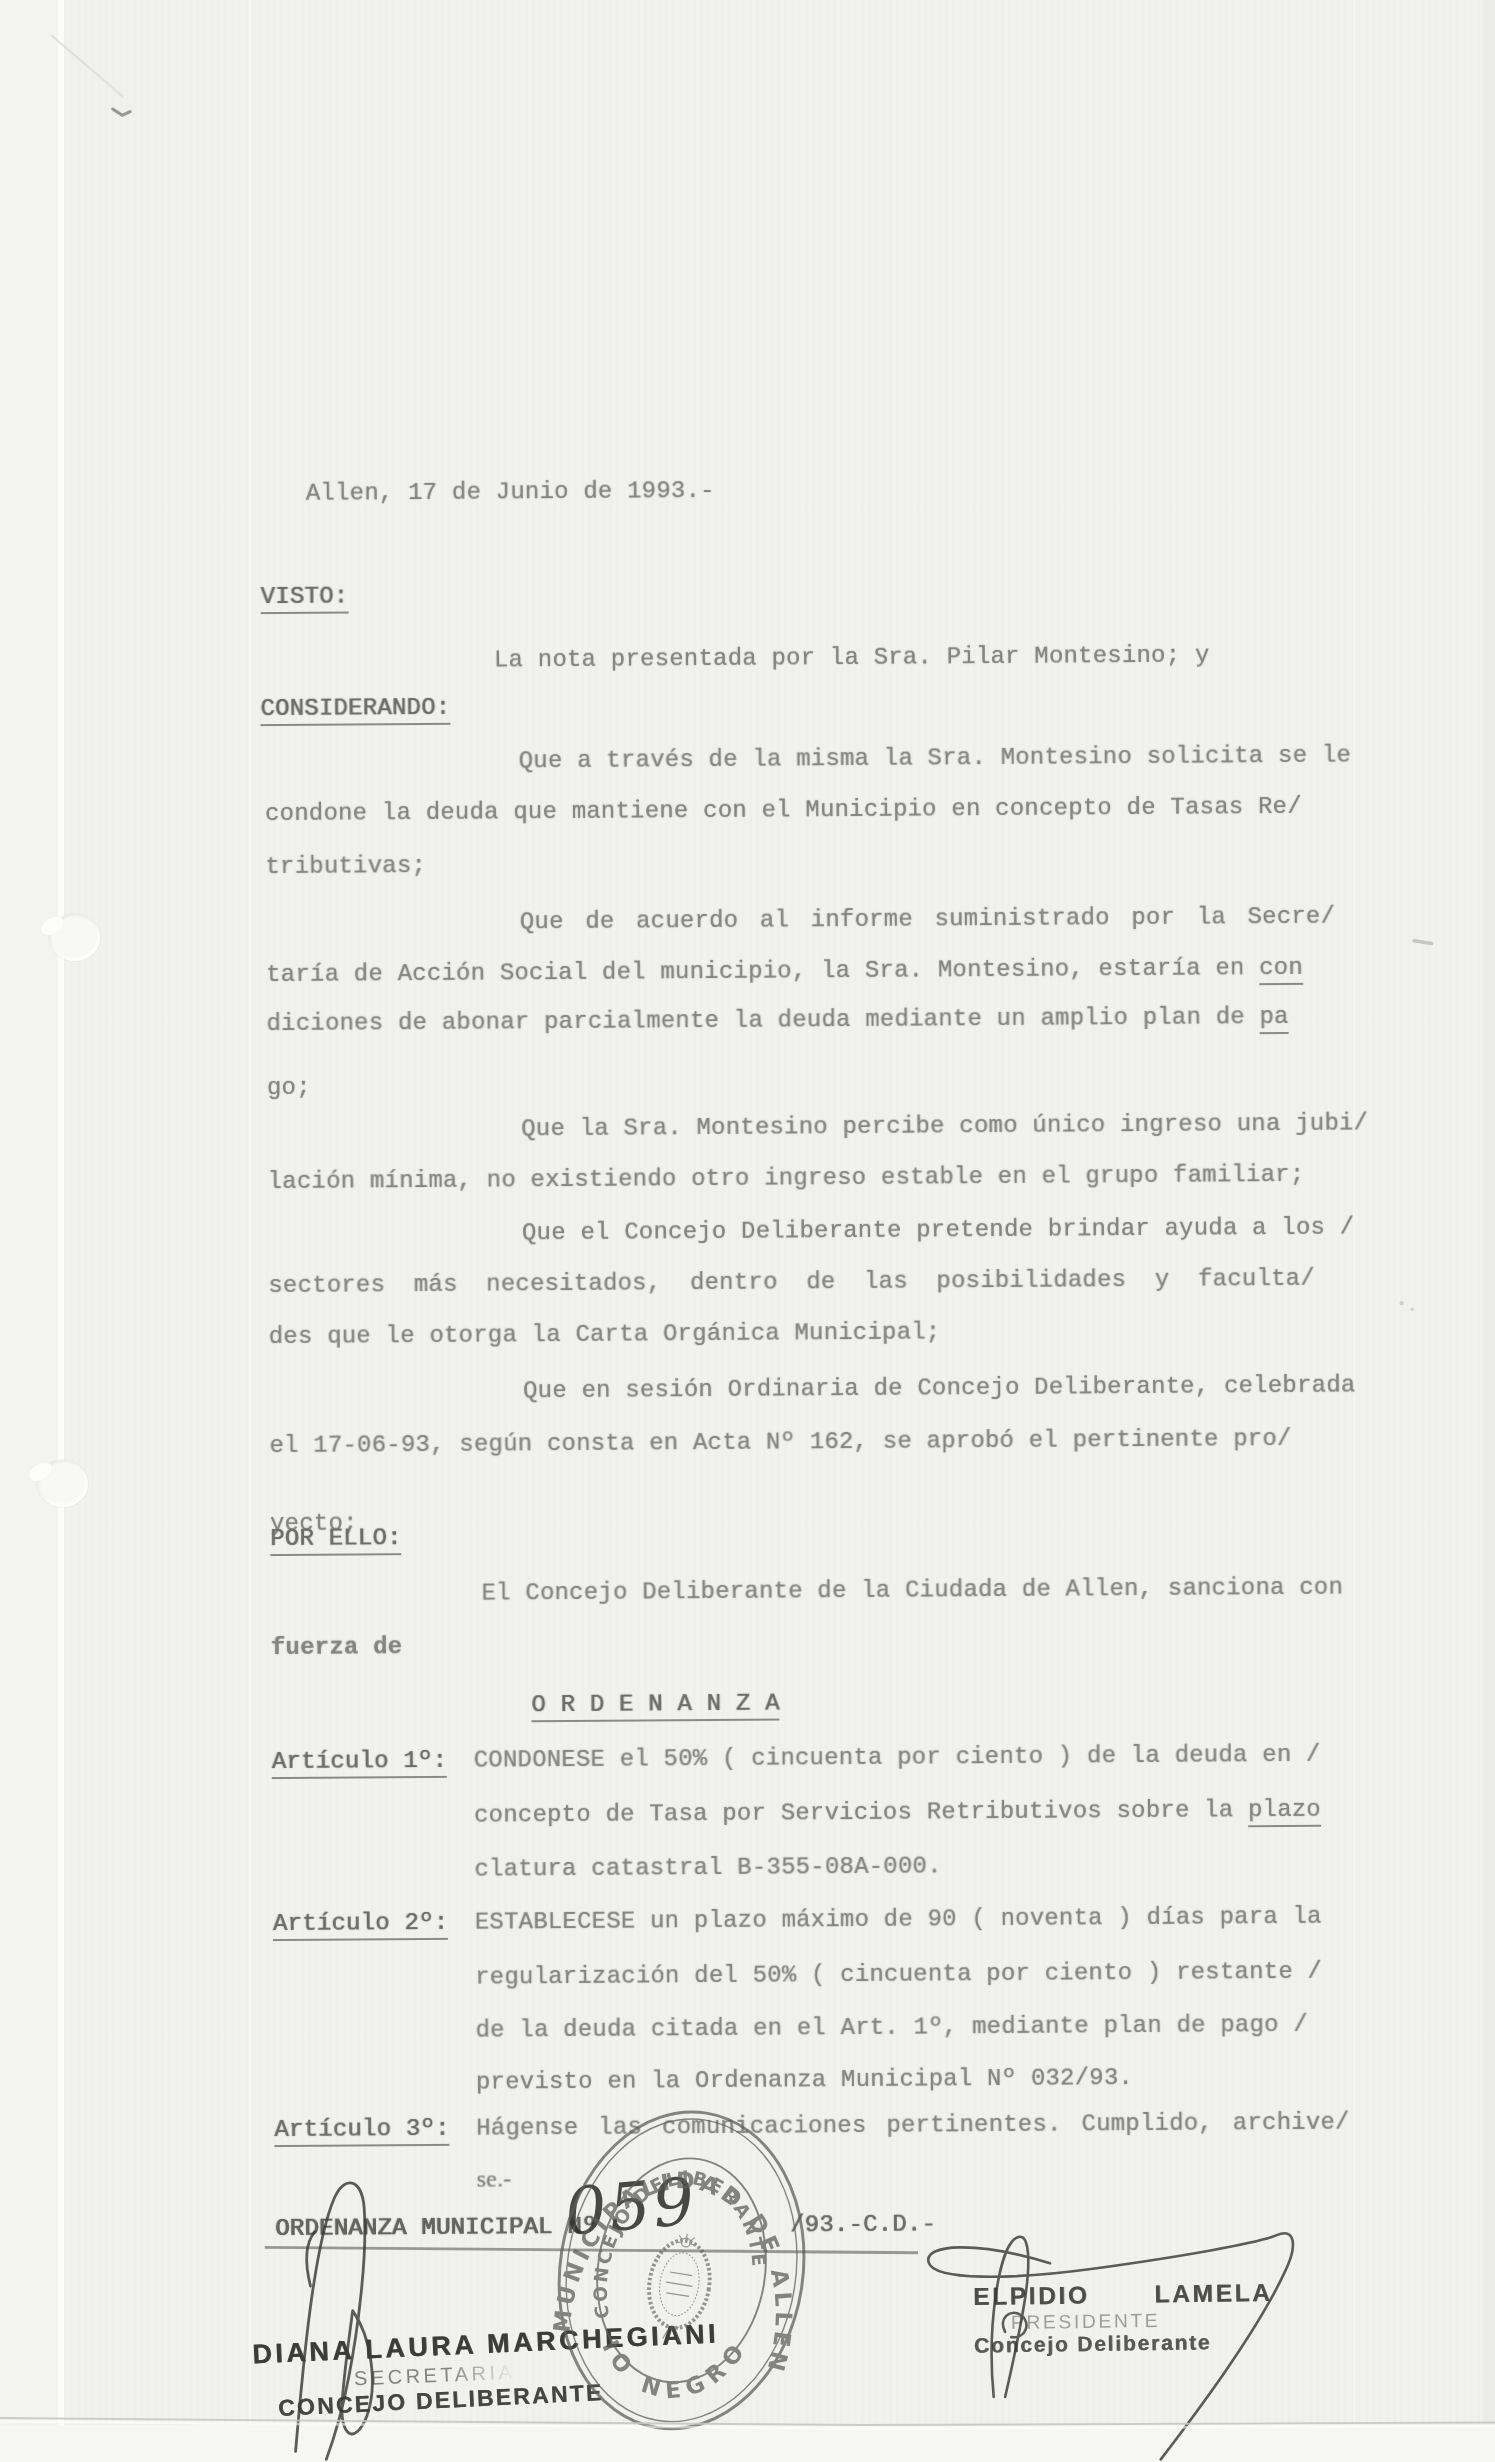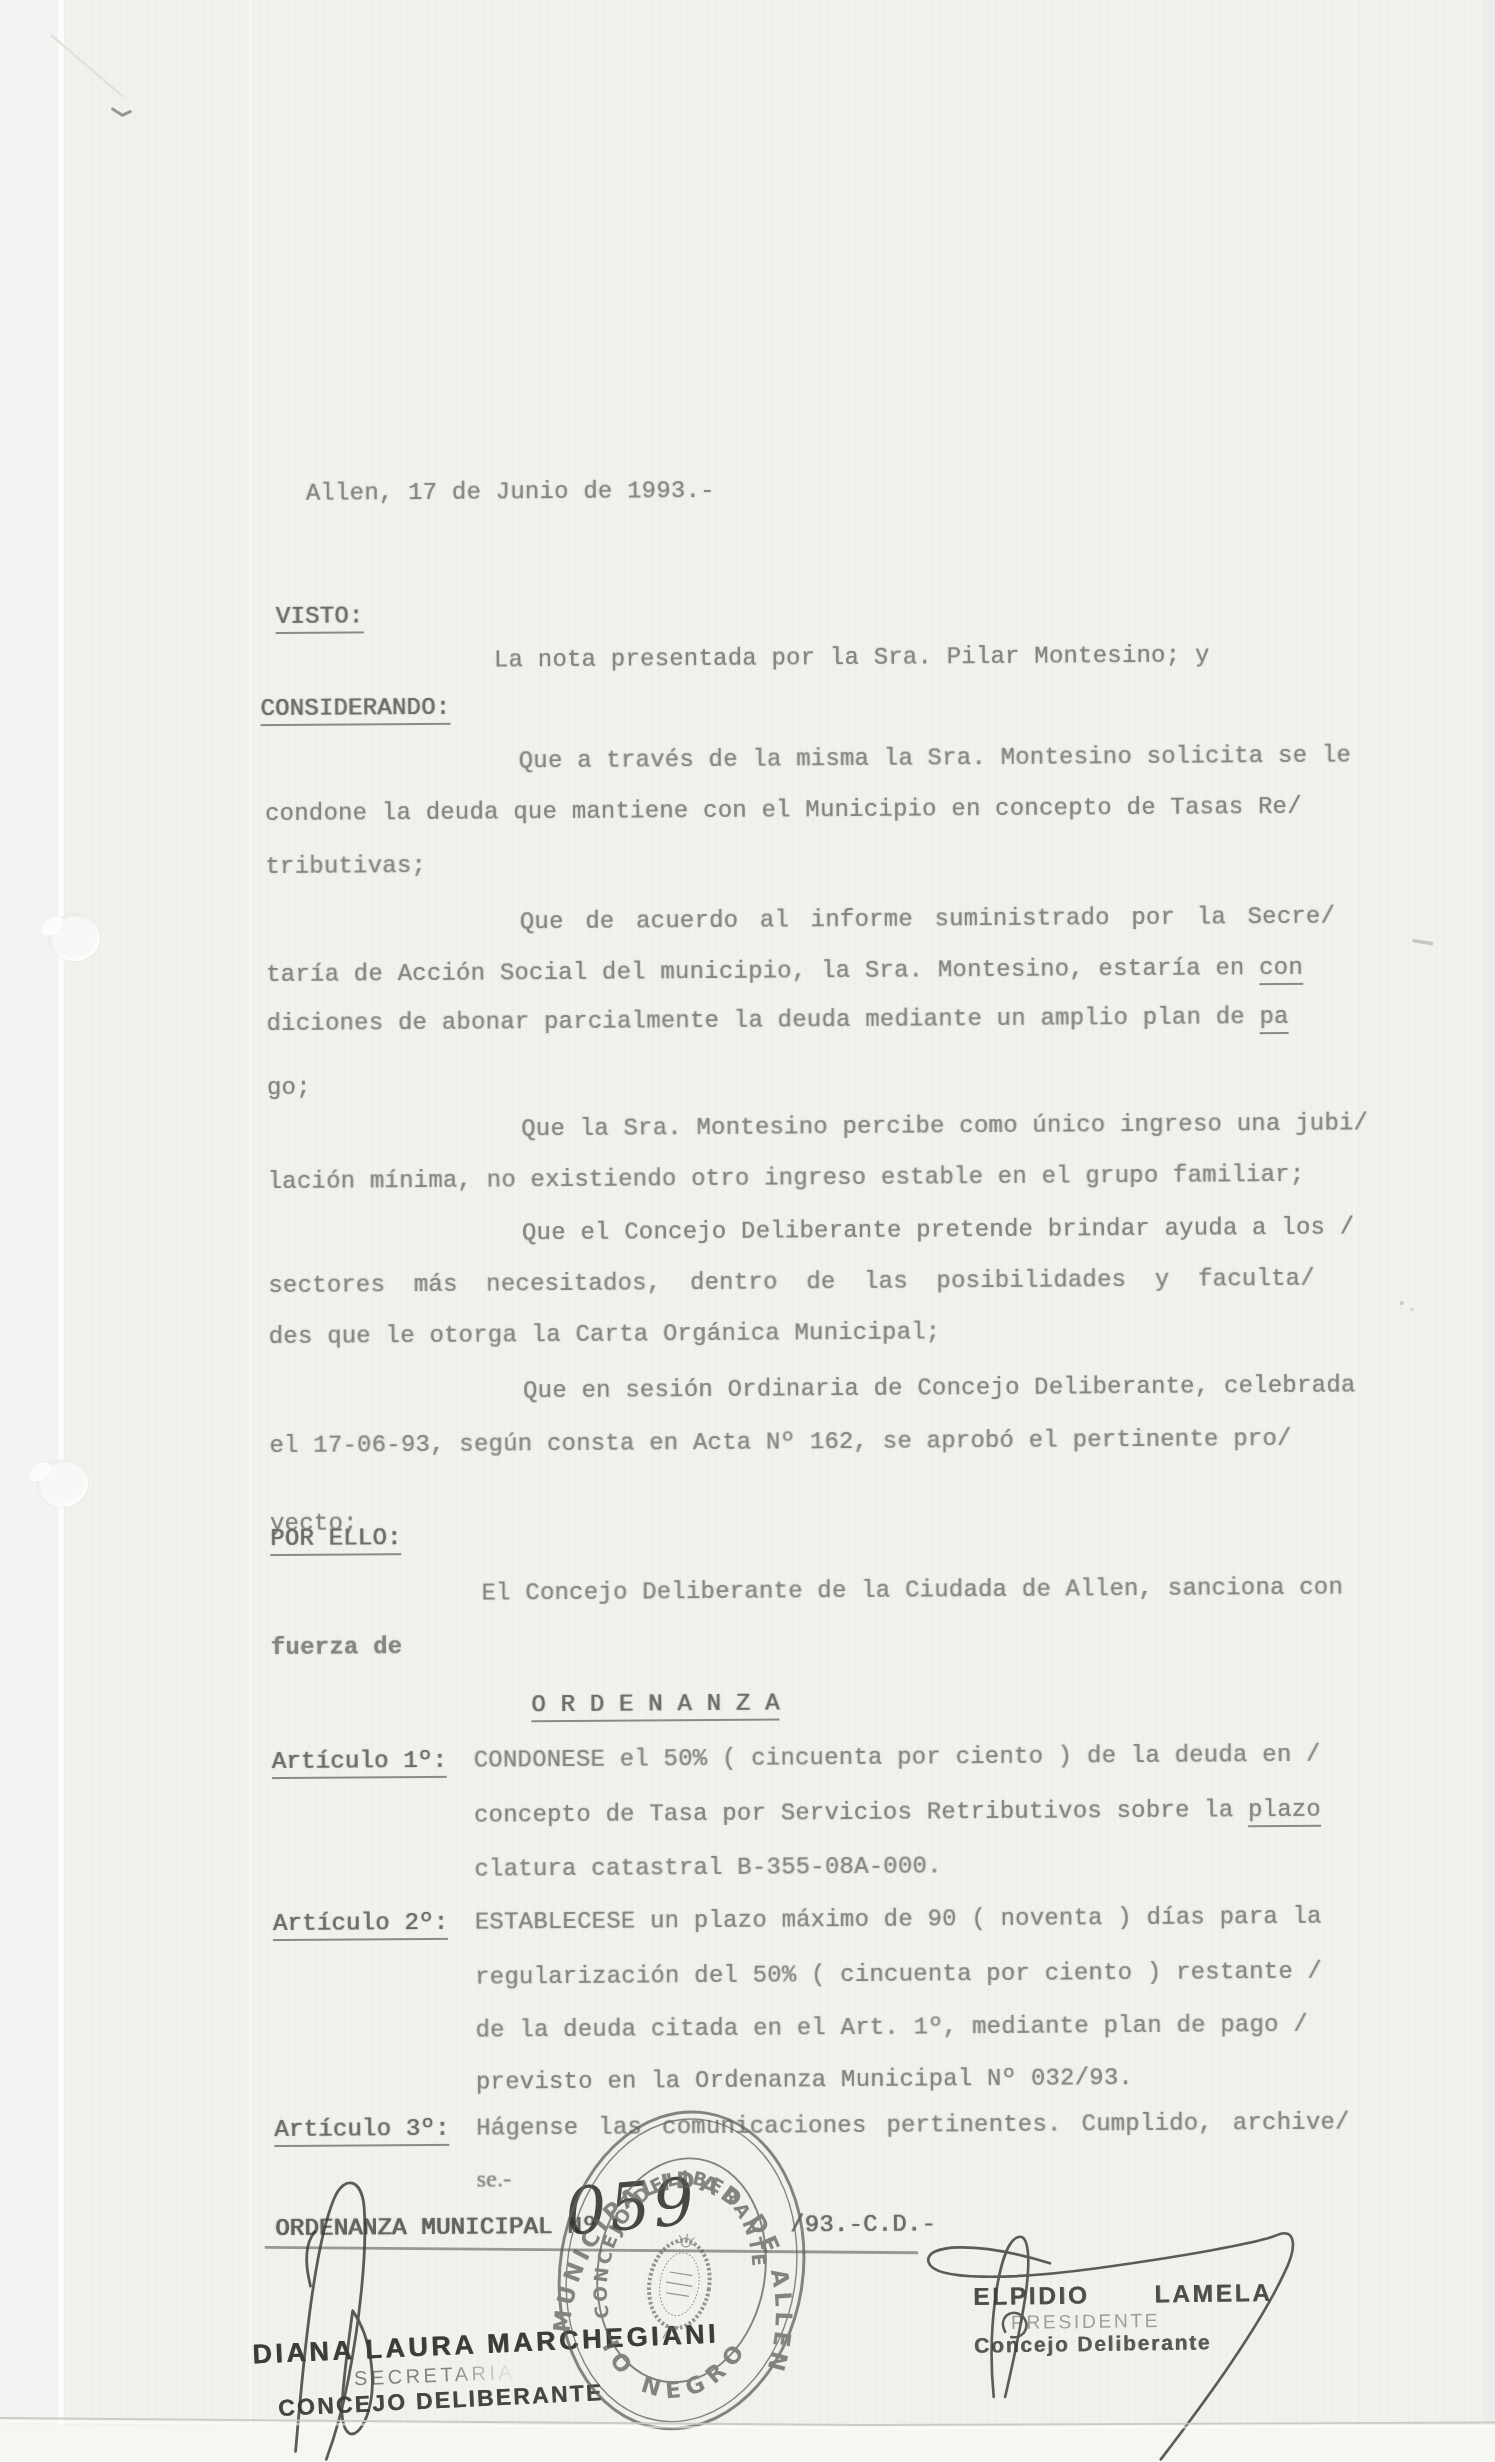--- a/index.html
+++ b/index.html
@@ -65,21 +65,21 @@
   <div class="edge-white-strip"></div>
   <div class="scan-line-a"></div>
   <div class="scan-line-b"></div>
   <div class="edge-right"></div>
   <div class="bottom-fold-area"></div>
   <div class="punch" style="left:49px;top:914px;"></div>
   <div class="punch" style="left:37px;top:1460px;"></div>
 
   <div class="typed-layer" id="typed-layer">
       <div class="tl" style="left: 311px; top: 479px;"><span>Allen, 17 de Junio de 1993.-</span></div>
-      <div class="tl b" style="left: 280px; top: 582px; margin-top: 20px;"><span class="u">VISTO:</span></div>
+      <div class="tl b" style="left: 265px; top: 582px;"><span class="u">VISTO:</span></div>
       <div class="tl" style="left: 498px; top: 647px;"><span>La nota presentada por la Sra. Pilar Montesino; y</span></div>
       <div class="tl b" style="left: 264px; top: 694px;"><span class="u">CONSIDERANDO:</span></div>
       <div class="tl" style="left: 522px; top: 748px;"><span>Que a través de la misma la Sra. Montesino solicita se le</span></div>
       <div class="tl" style="left: 268px; top: 799px;"><span>condone la deuda que mantiene con el Municipio en concepto de Tasas Re/</span></div>
       <div class="tl" style="left: 268px; top: 852px;"><span>tributivas;</span></div>
       <div class="tl" style="left: 522px; top: 909px; word-spacing: 7px;"><span>Que de acuerdo al informe suministrado por la Secre/</span></div>
       <div class="tl" style="left: 268px; top: 960px;"><span>taría de Acción Social del municipio, la Sra. Montesino, estaría en </span><span class="u">con</span></div>
       <div class="tl" style="left: 268px; top: 1009px;"><span>diciones de abonar parcialmente la deuda mediante un amplio plan de </span><span class="u">pa</span></div>
       <div class="tl" style="left: 268px; top: 1073px;"><span>go;</span></div>
       <div class="tl" style="left: 522px; top: 1116px;"><span>Que la Sra. Montesino percibe como único ingreso una jubi/</span></div>

